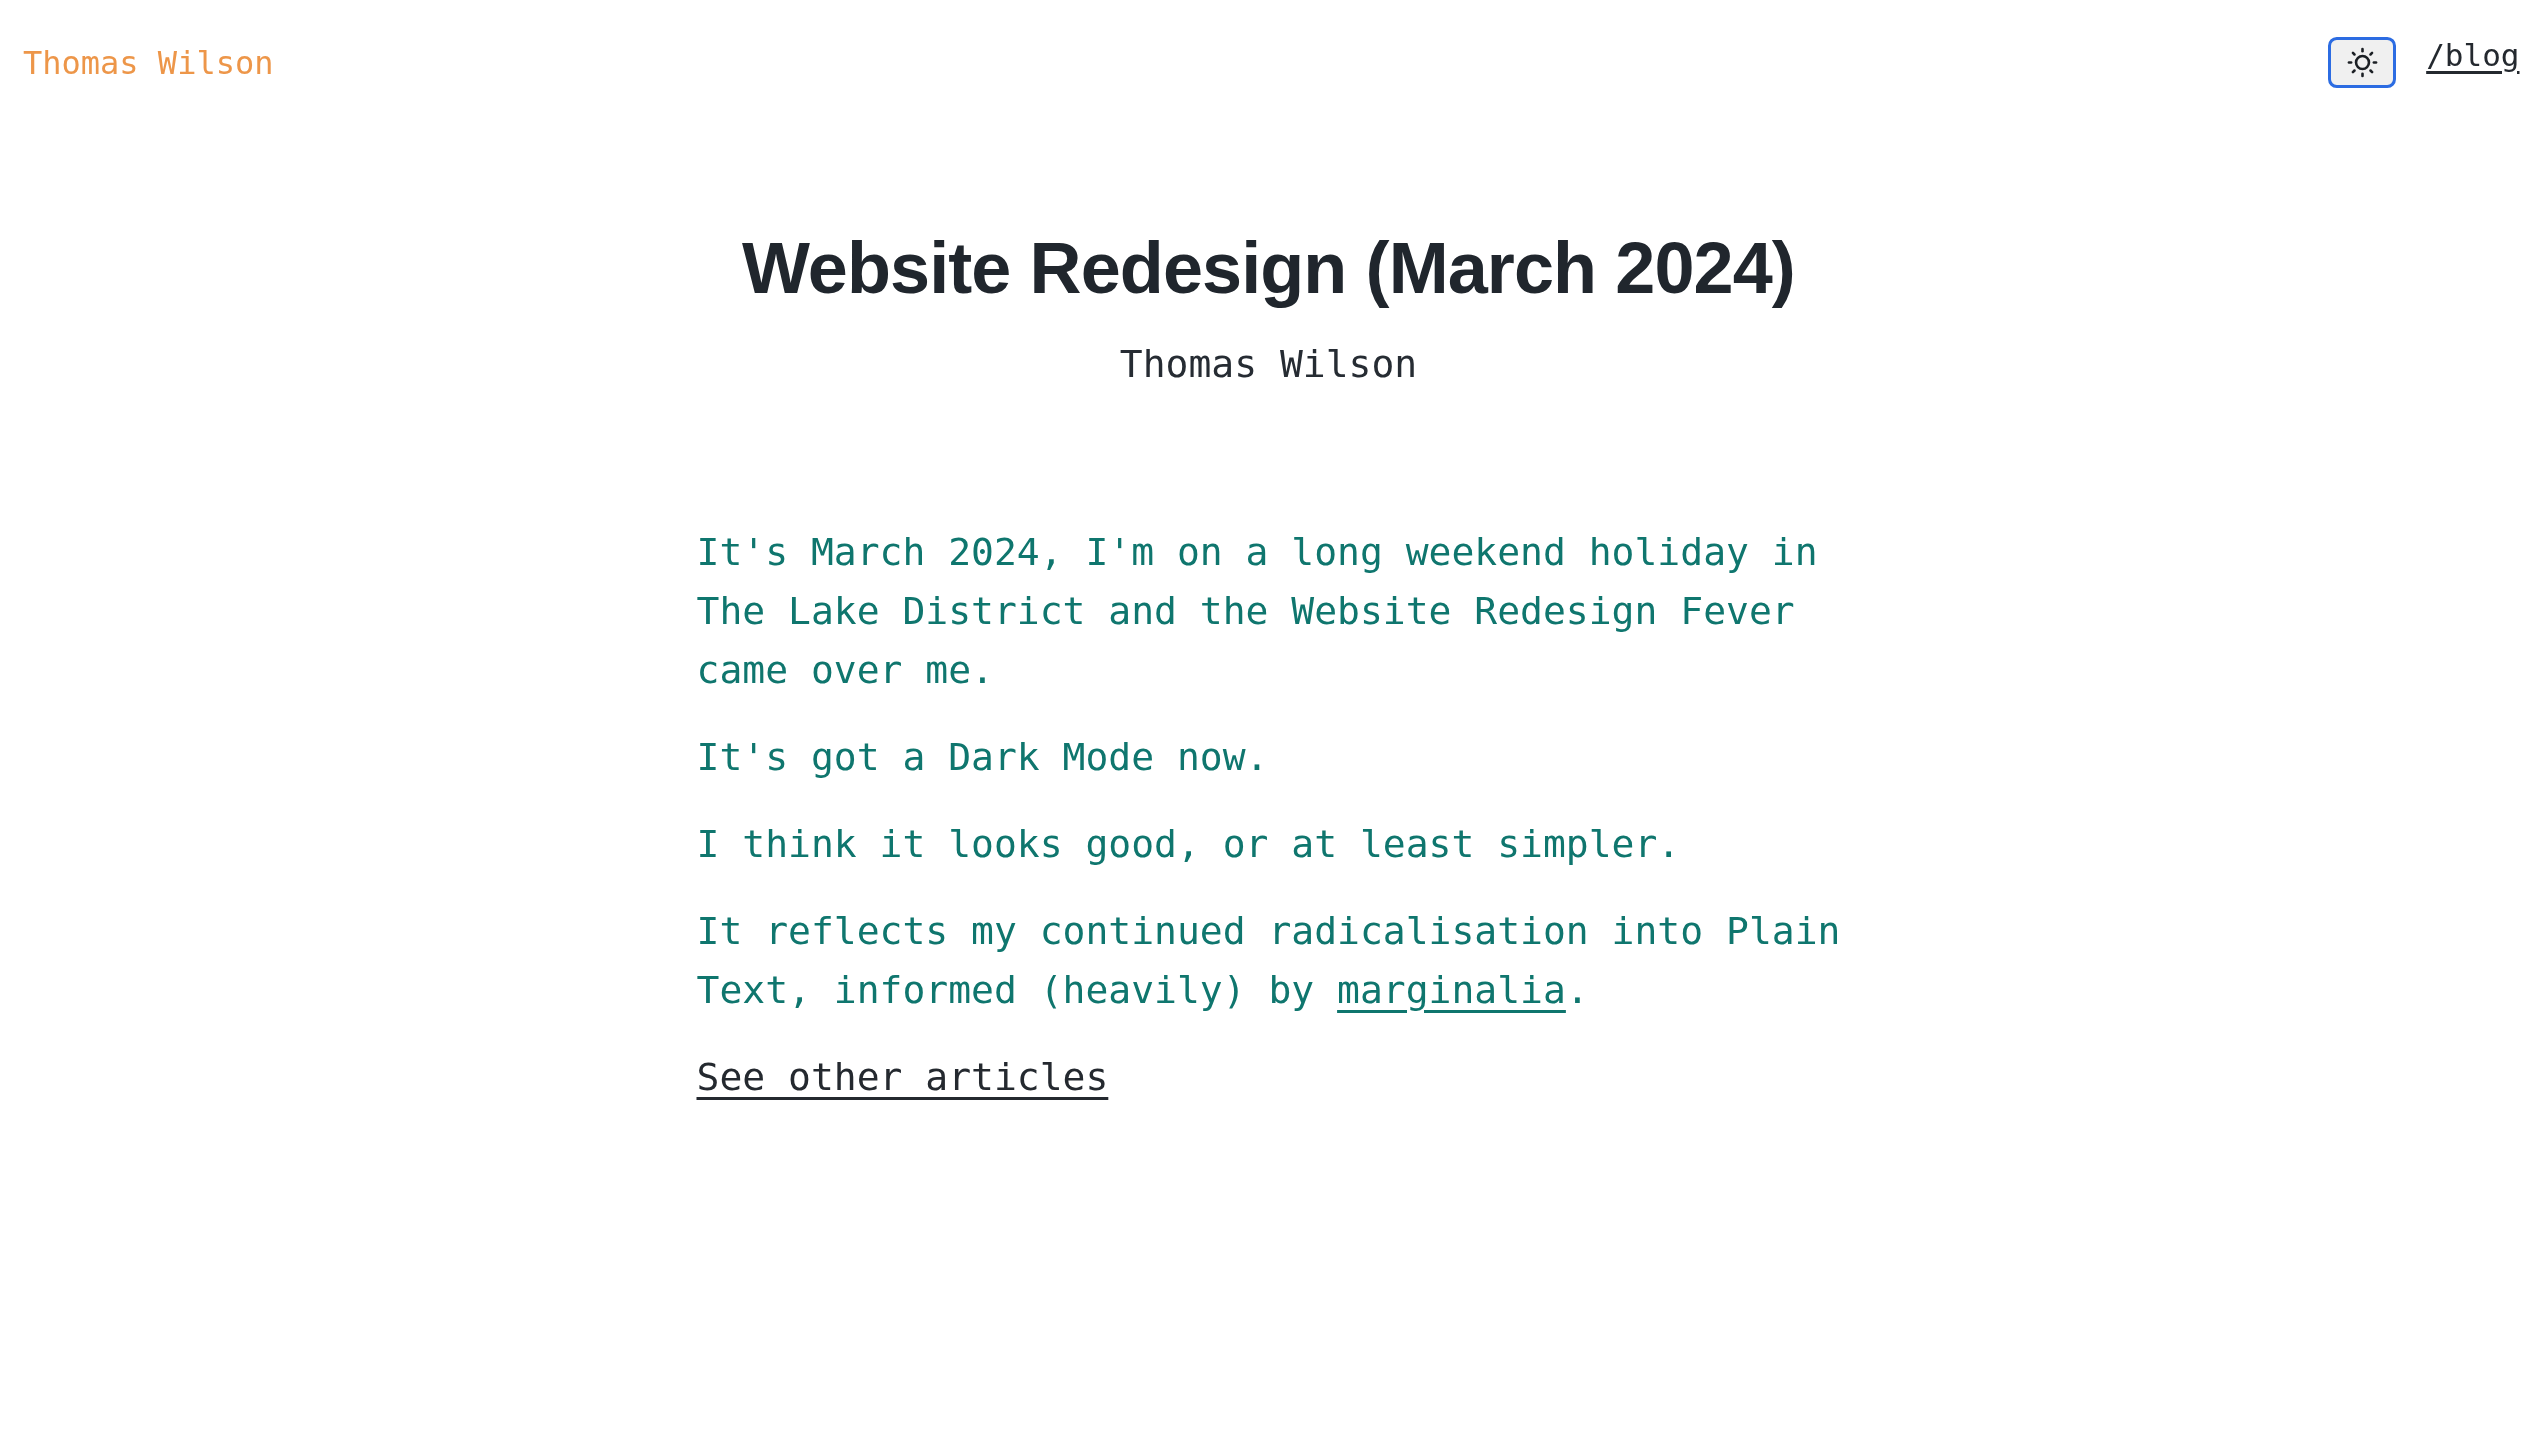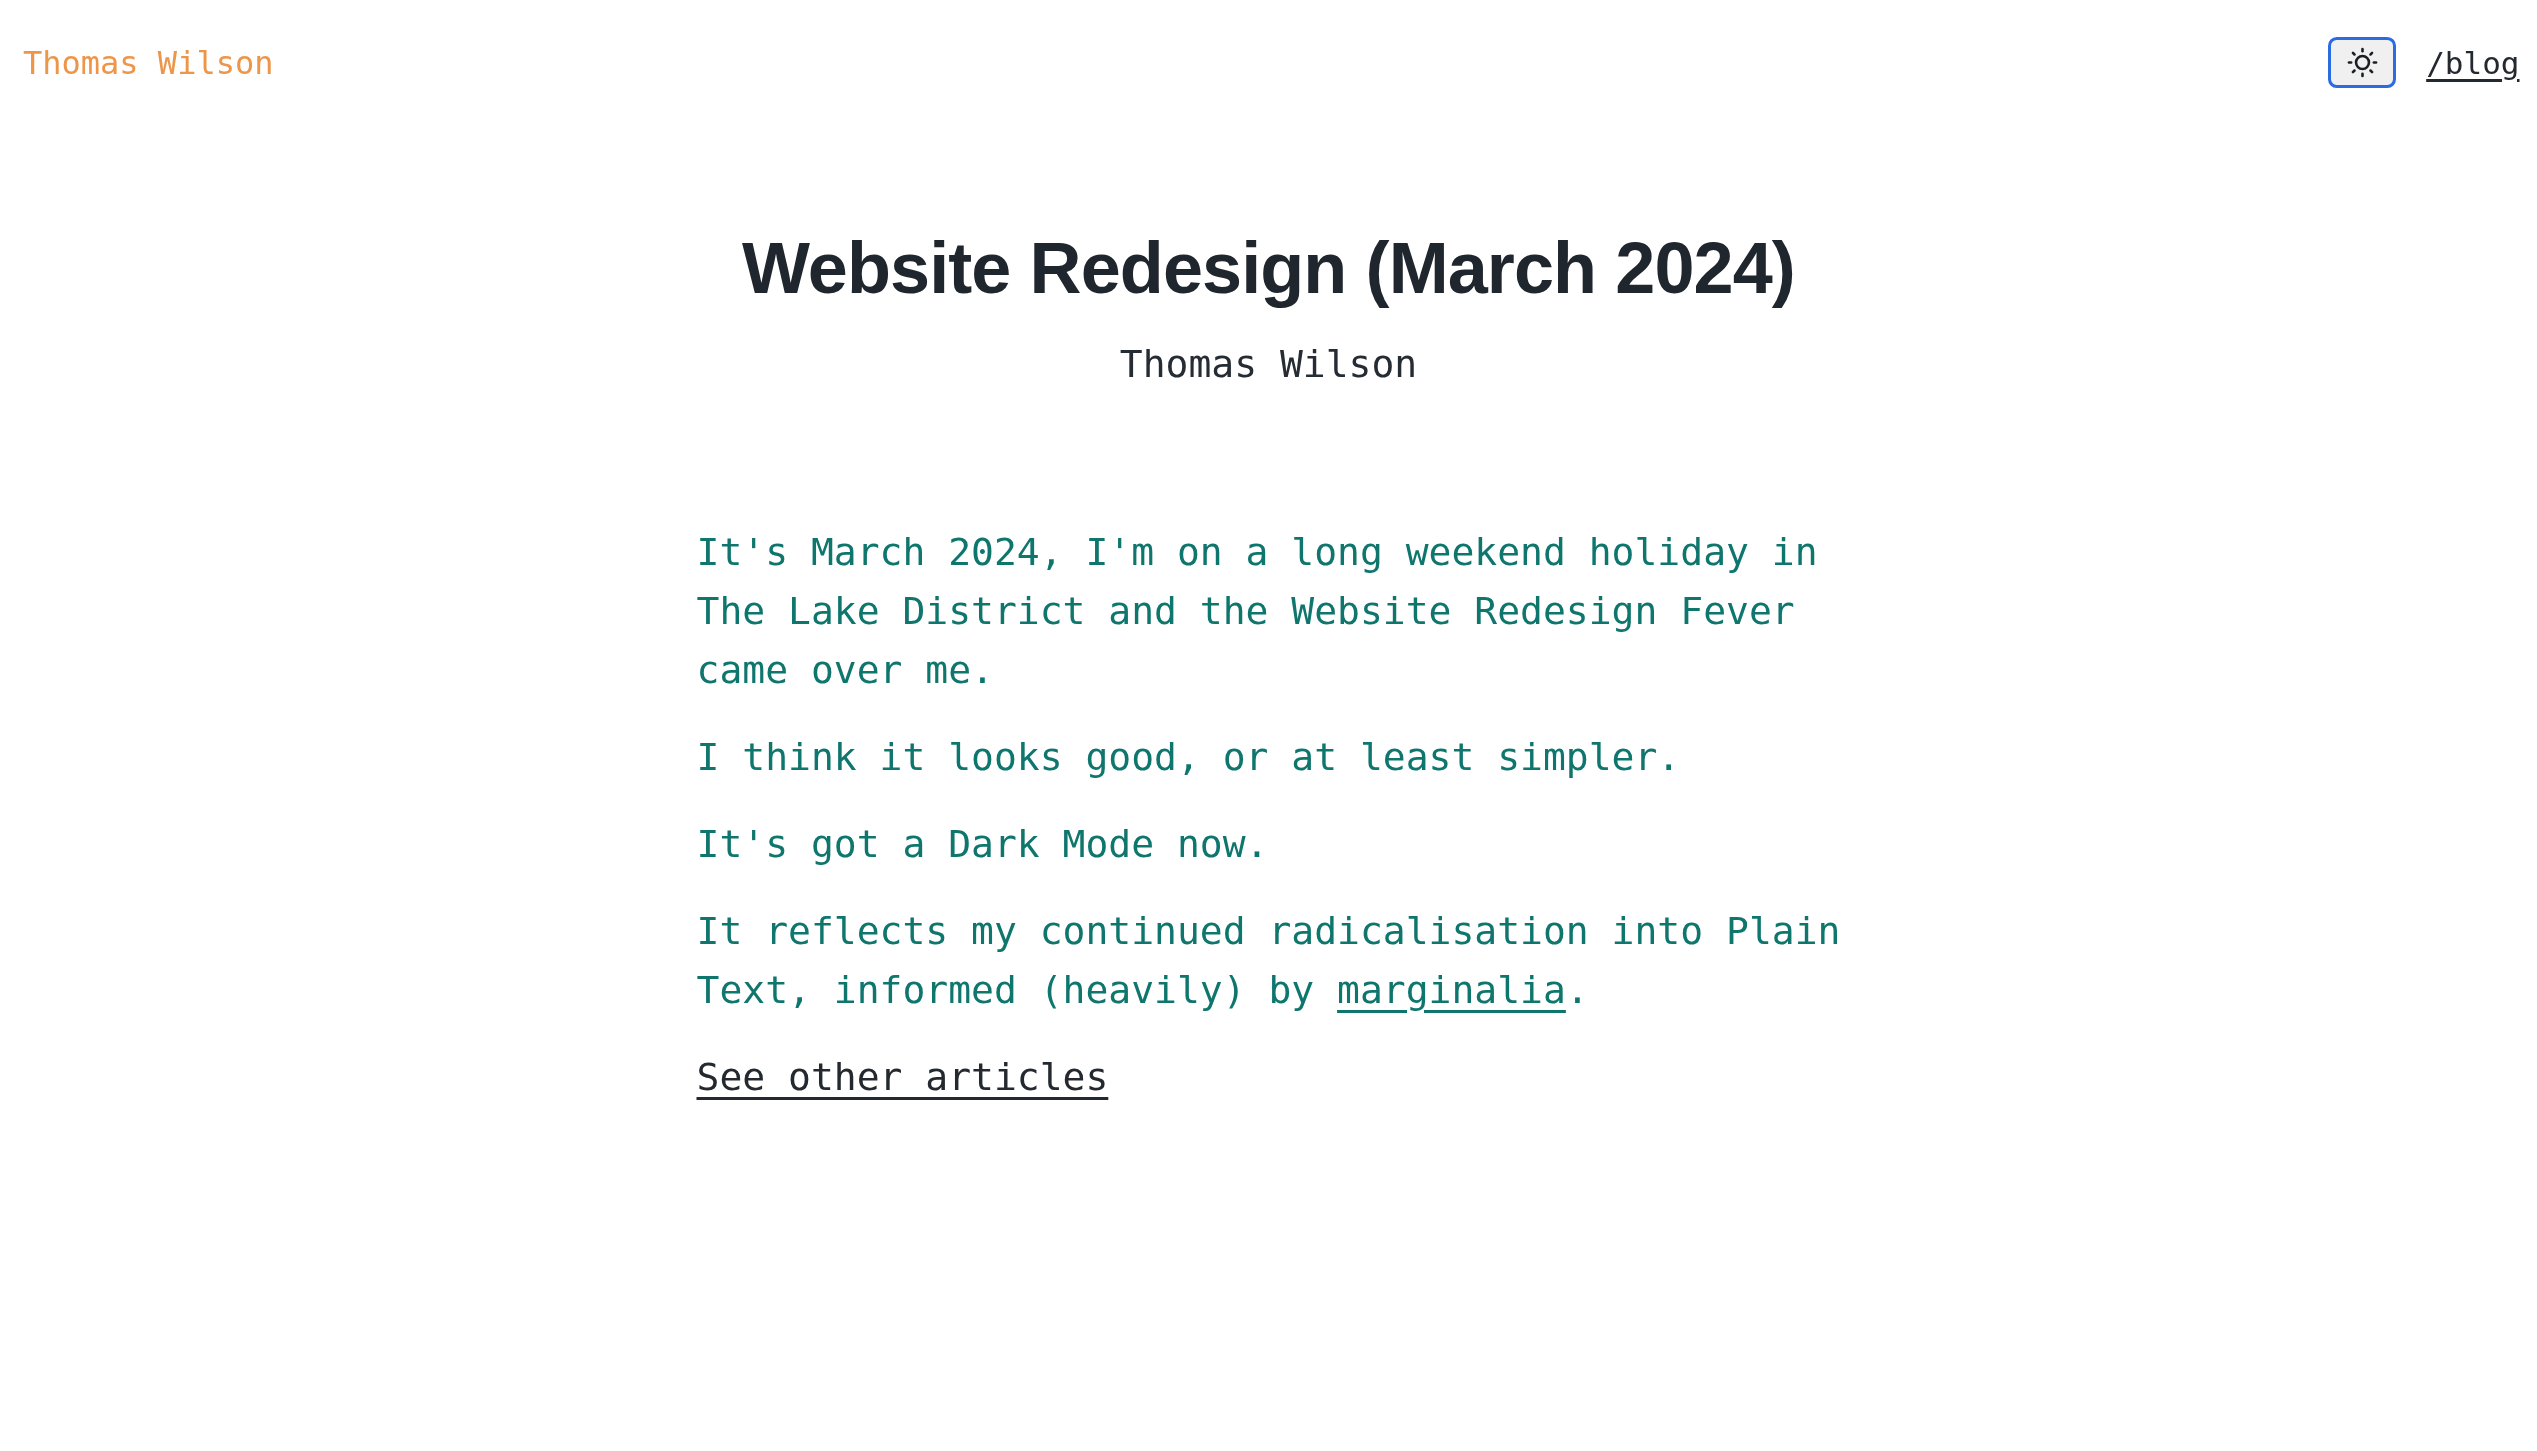--- a/index.html
+++ b/index.html
@@ -28,21 +28,21 @@
   }
   .brand{
     font-family:"DejaVu Sans Mono", monospace;
     font-size:32px;
     color:var(--orange);
     text-decoration:none;
     white-space:nowrap;
   }
   .header-right{
     display:flex;
-    align-items:center;
+    align-items:flex-start;
     gap:30px;
   }
   .theme-btn{
     width:68px;
     height:51px;
     background:var(--btn-bg);
     border:3.5px solid var(--blue);
     border-radius:8.7px;
     display:flex;
     align-items:center;
@@ -141,22 +141,22 @@
 
 <main class="page">
   <h1 class="title">Website Redesign (March 2024)</h1>
 
   <div class="author">Thomas Wilson</div>
 
 
   <article class="article">
 
   <p><span>It's March 2024, I'm on a long weekend holiday in The Lake District and the Website Redesign Fever came over me.</span></p>
+      <p><span>It's got a Dark Mode now.</span></p>
       <p><span>I think it looks good, or at least simpler.</span></p>
-      <p><span>It's got a Dark Mode now.</span></p>
       <p><span>It reflects my continued radicalisation into Plain Text, informed (heavily) by </span><a href="#">marginalia</a><span>.</span></p>
     </article>
 
   <p class="see-other-wrap">
     <a class="see-other" href="#">See other articles</a>
   </p>
 </main>
 
 
 </body></html>

